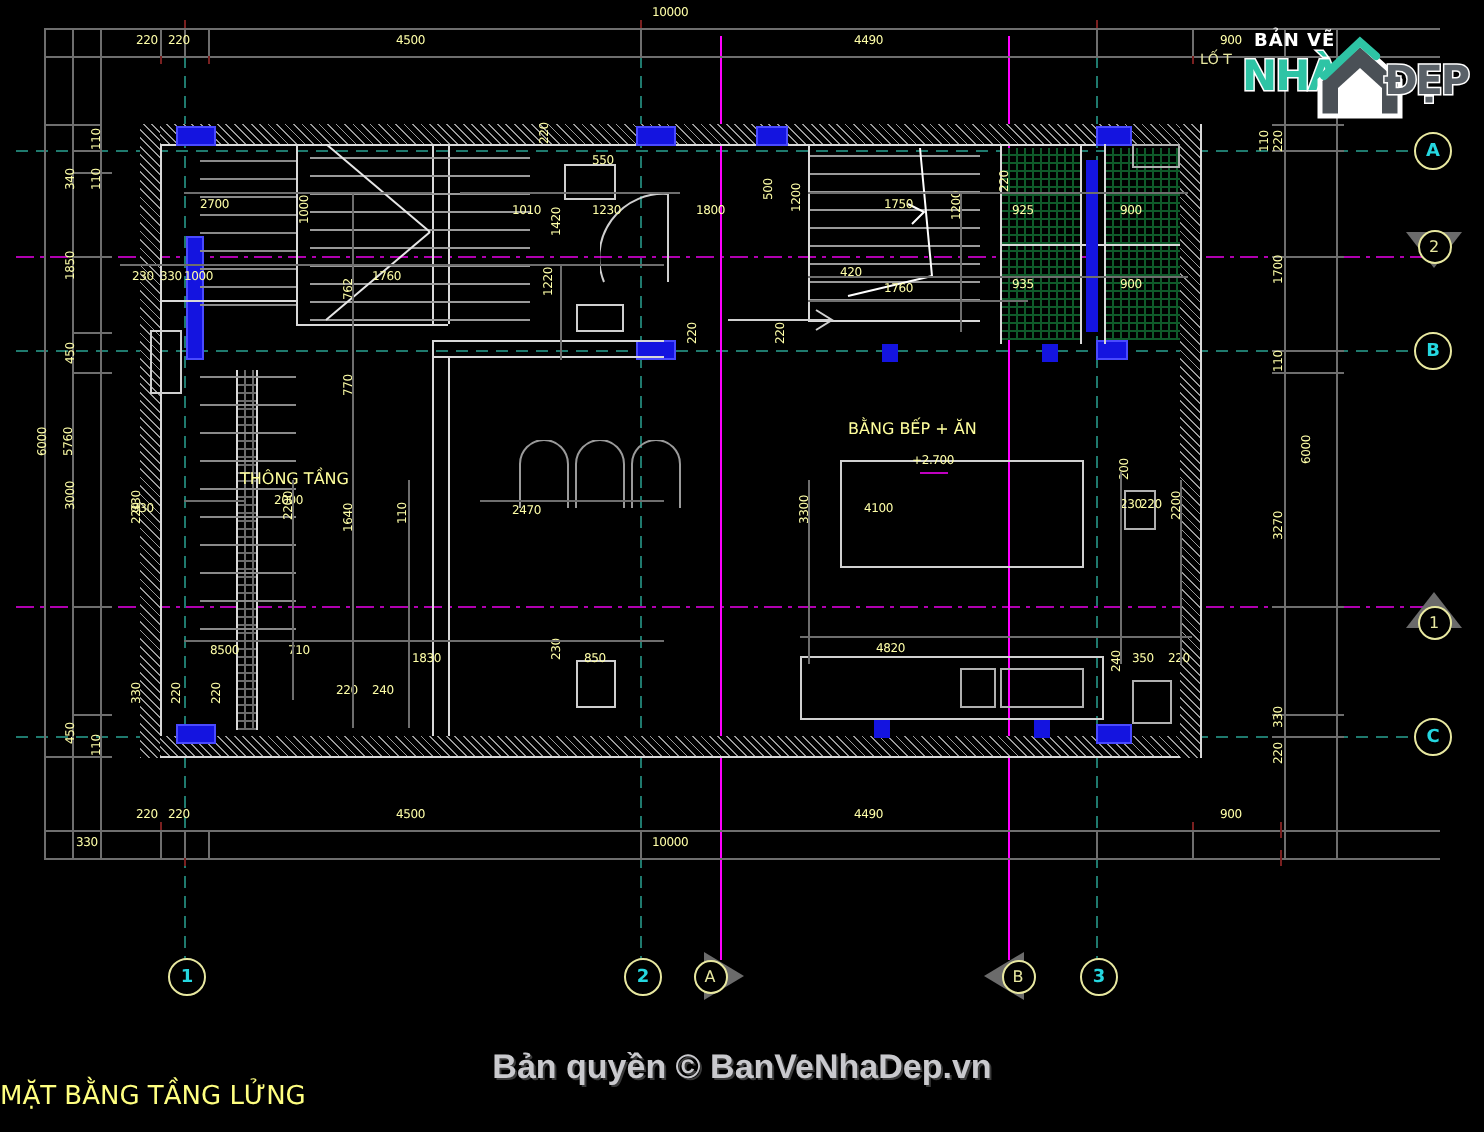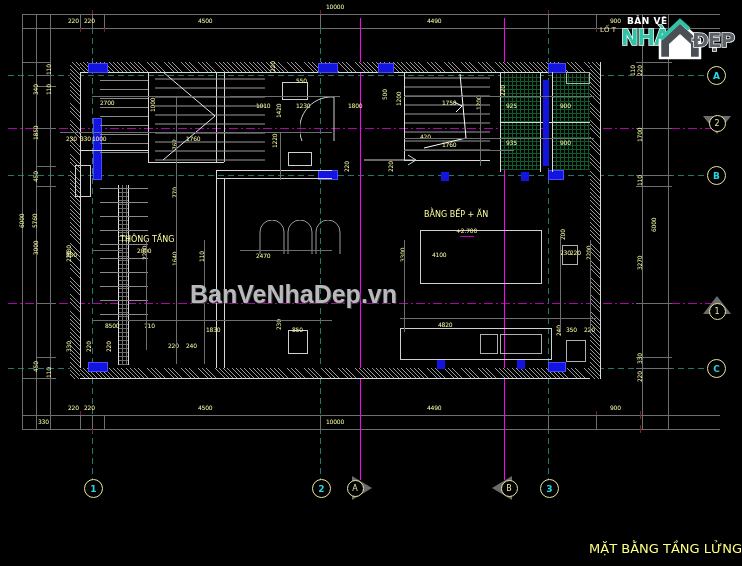--- a/index.html
+++ b/index.html
@@ -56,21 +56,21 @@
      color:#e8e8a0;font-size:8px;display:flex;align-items:center;justify-content:center;
      font-family:"DejaVu Sans", sans-serif;background:#000;z-index:2;}
 
   
   #watermark{position:absolute;left:190px;top:280px;font-size:25px;font-weight:bold;
      color:#b9b9bd;letter-spacing:0px;font-family:"Liberation Sans", sans-serif;
      text-shadow:1px 1px 0 #3a3a3a;}
   #copyright{position:absolute;left:0;top:524px;width:742px;text-align:center;
      font-size:17px;font-weight:bold;color:#c9c9cd;
      font-family:"Liberation Sans", sans-serif;text-shadow:1px 1px 0 #3a3a3a;}
-  #plan-title{position:absolute;left:0;top:541px;width:742px;text-align:right;
+  #plan-title{position:absolute;left:0;top:541px;width:742px;text-align:left;
      font-size:13px;color:#ffff80;font-family:"DejaVu Sans", sans-serif;}
 
   
   #logo{position:absolute;left:601px;top:16px;width:140px;height:46px;}
   #logo .ban{position:absolute;left:26px;top:0px;color:#fff;font-size:9px;font-weight:bold;
       font-family:"DejaVu Sans", sans-serif;letter-spacing:0.5px;}
   #logo .nha{position:absolute;left:20px;top:10px;color:#2ec4a5;font-size:21px;
       font-weight:bold;font-family:"DejaVu Sans", sans-serif;letter-spacing:-1px;
       -webkit-text-stroke:1.5px #fff;paint-order:stroke fill;}
   #logo .dep{position:absolute;left:91px;top:12px;color:#5a6168;font-size:20px;
@@ -468,16 +468,16 @@
     <div class="ban">BẢN VẼ</div>
     <div class="nha">NHÀ</div>
     <svg width="46" height="42">
       <path d="M23,4 L43,22 L43,40 L3,40 L3,22 Z" fill="#4a5056" stroke="#ffffff" stroke-width="2.5"></path>
       <path d="M23,16 L34,26 L34,40 L12,40 L12,26 Z" fill="#ffffff"></path>
       <path d="M5,20 L23,3 L31,10" fill="none" stroke="#2ec4a5" stroke-width="4" stroke-linecap="round"></path>
     </svg>
     <div class="dep">ĐẸP</div>
   </div>
 
-  <div id="watermark">BanVeNhaDep.vn</div>
+  <div id="copyright">Bản quyền © BanVeNhaDep.vn</div>
   <div id="plan-title">MẶT BẰNG TẦNG LỬNG</div>
 
 </div>
 
 </body></html>

